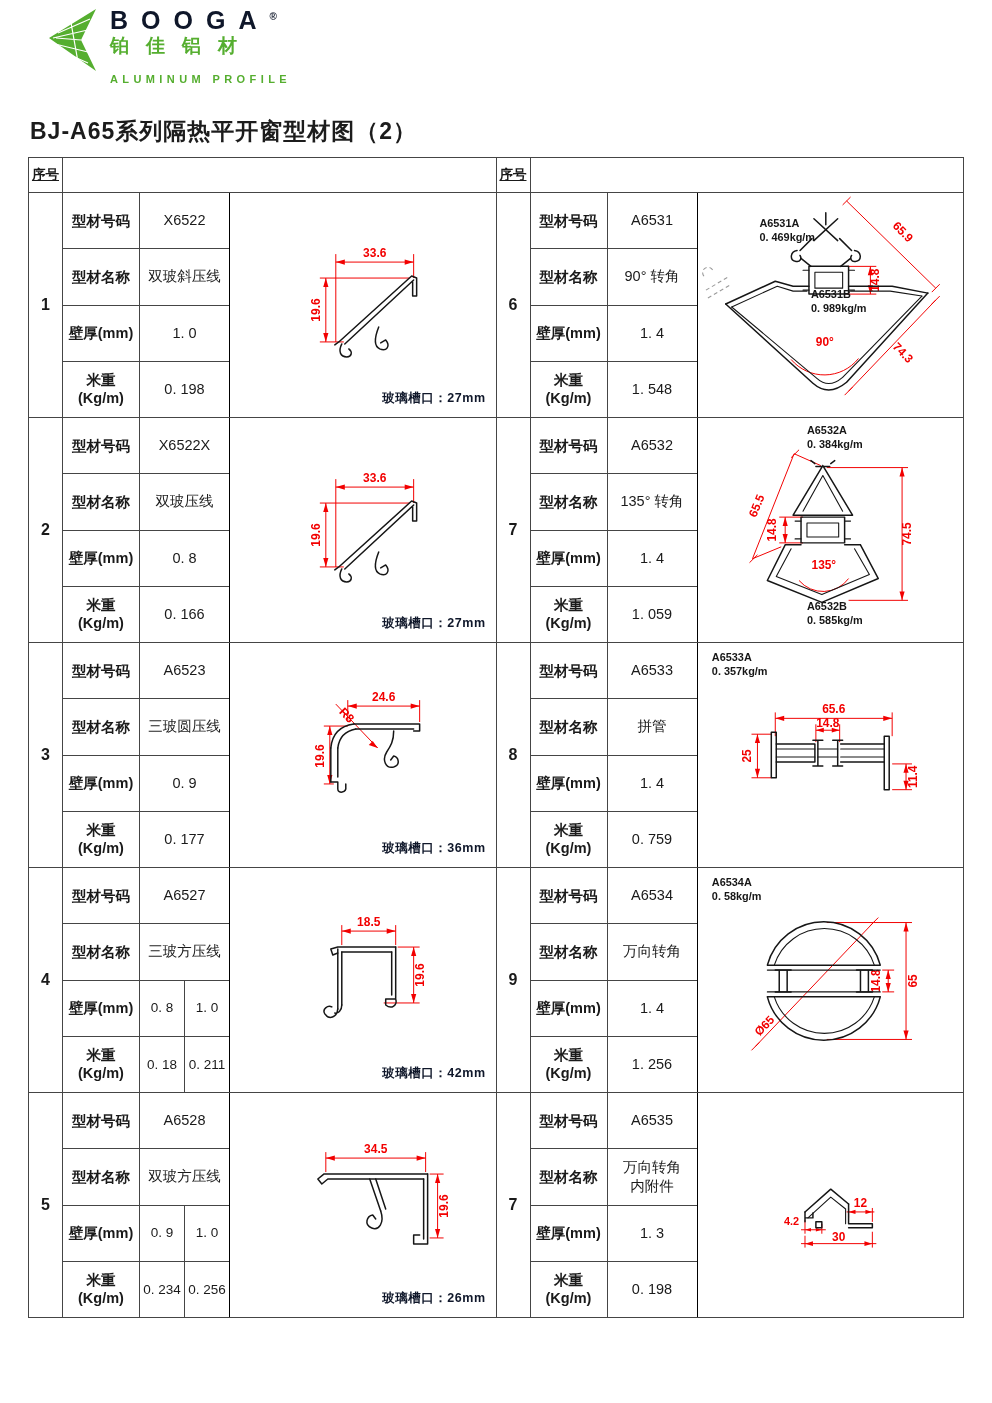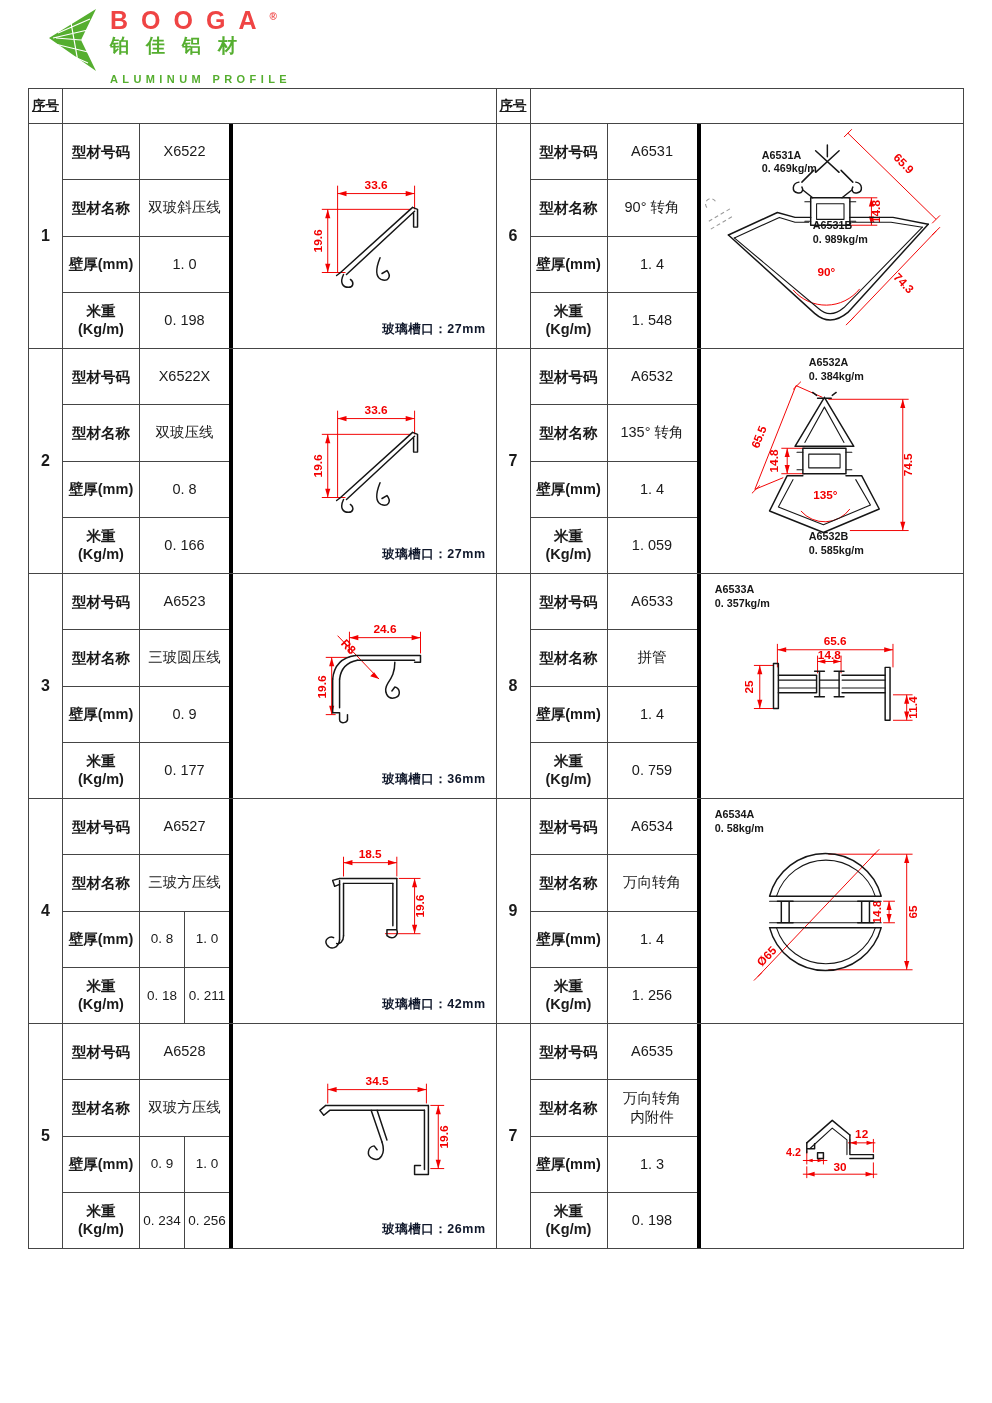--- a/index.html
+++ b/index.html
@@ -2,39 +2,39 @@
 <html><head>
 <meta charset="utf-8">
 <style>
   html,body{margin:0;padding:0;background:#fff;}
   body{width:992px;height:1403px;position:relative;overflow:hidden;
        font-family:"Liberation Sans","DejaVu Sans",sans-serif;color:#1a1a1a;}
   .page{padding:6px 28px 0 28px;}
   
   .logo{display:flex;align-items:flex-start;gap:12px;margin:2px 0 0 20px;height:80px;}
   .logo-text{display:flex;flex-direction:column;}
-  .brand{color:#ef4444;font-size:25px;font-weight:700;letter-spacing:13px;line-height:1;white-space:nowrap;}
+  .brand{color:#0f172a;font-size:25px;font-weight:700;letter-spacing:13px;line-height:1;white-space:nowrap;}
   .brand .reg{font-size:10px;vertical-align:super;letter-spacing:0;}
   .cn{color:#55ae2f;font-size:19px;font-weight:700;letter-spacing:17px;margin-top:2px;line-height:1.15;white-space:nowrap;}
   .en{color:#55ae2f;font-size:11px;font-weight:700;letter-spacing:4.4px;margin-top:16px;white-space:nowrap;}
   
   .title{font-size:23px;font-weight:700;margin:28px 0 10px 2px;letter-spacing:1px;color:#1c1c1c;}
   
   .sheet{display:flex;border:1px solid #454545;}
   .half{flex:1 1 0;display:flex;flex-direction:column;min-width:0;}
   .half + .half{border-left:1px solid #454545;}
   .hrow{display:flex;height:34px;border-bottom:1px solid #454545;flex:none;}
   .hidx{width:33px;border-right:1px solid #454545;display:flex;align-items:center;justify-content:center;
         font-size:13.5px;font-weight:600;text-decoration:underline;}
   .hrest{flex:1;}
   .group{display:flex;height:224px;border-bottom:1px solid #454545;flex:none;}
   .group:last-child{border-bottom:none;}
   .gidx{width:33px;border-right:1px solid #454545;display:flex;align-items:center;justify-content:center;
         font-size:16px;font-weight:600;}
-  .fields{width:166px;border-right:4px solid #000000;display:flex;flex-direction:column;flex:none;}
+  .fields{width:166px;border-right:1px solid #000000;display:flex;flex-direction:column;flex:none;}
   .frow{flex:1;display:flex;border-bottom:1px solid #454545;min-height:0;}
   .frow:last-child{border-bottom:none;}
   .fl{width:76px;border-right:1px solid #454545;display:flex;align-items:center;justify-content:center;
       font-size:14.5px;font-weight:600;text-align:center;white-space:pre-line;line-height:1.25;}
   .fv{flex:1;display:flex;align-items:center;justify-content:center;font-size:14.5px;font-weight:400;
       text-align:center;white-space:pre-line;line-height:1.3;min-width:0;}
   .fv.split{padding:0;align-items:stretch;}
   .sv{flex:1;display:flex;align-items:center;justify-content:center;font-size:13.5px;}
   .sv + .sv{border-left:1px solid #454545;}
   .draw{flex:1;position:relative;min-width:0;}
@@ -62,20 +62,21 @@
         <path d="M10,25 L42,11 M5,30 L44,21 M7,36 L44,45 M13,43 L40,55 M22,9 L30,54 M33,32 L8,30"></path>
       </g>
     </svg>
     <div class="logo-text">
       <div class="brand"><span>BOOGA</span><span class="reg">®</span></div>
       <div class="cn">铂佳铝材</div>
       <div class="en">ALUMINUM PROFILE</div>
     </div>
   </div>
 
+  <div class="title">BJ-A65系列隔热平开窗型材图（2）</div>
 
   <div class="sheet">
 
     <div class="half">
       <div class="hrow">
         <div class="hidx">序号</div>
         <div class="hrest"></div>
       </div>
 
       <div class="group">

